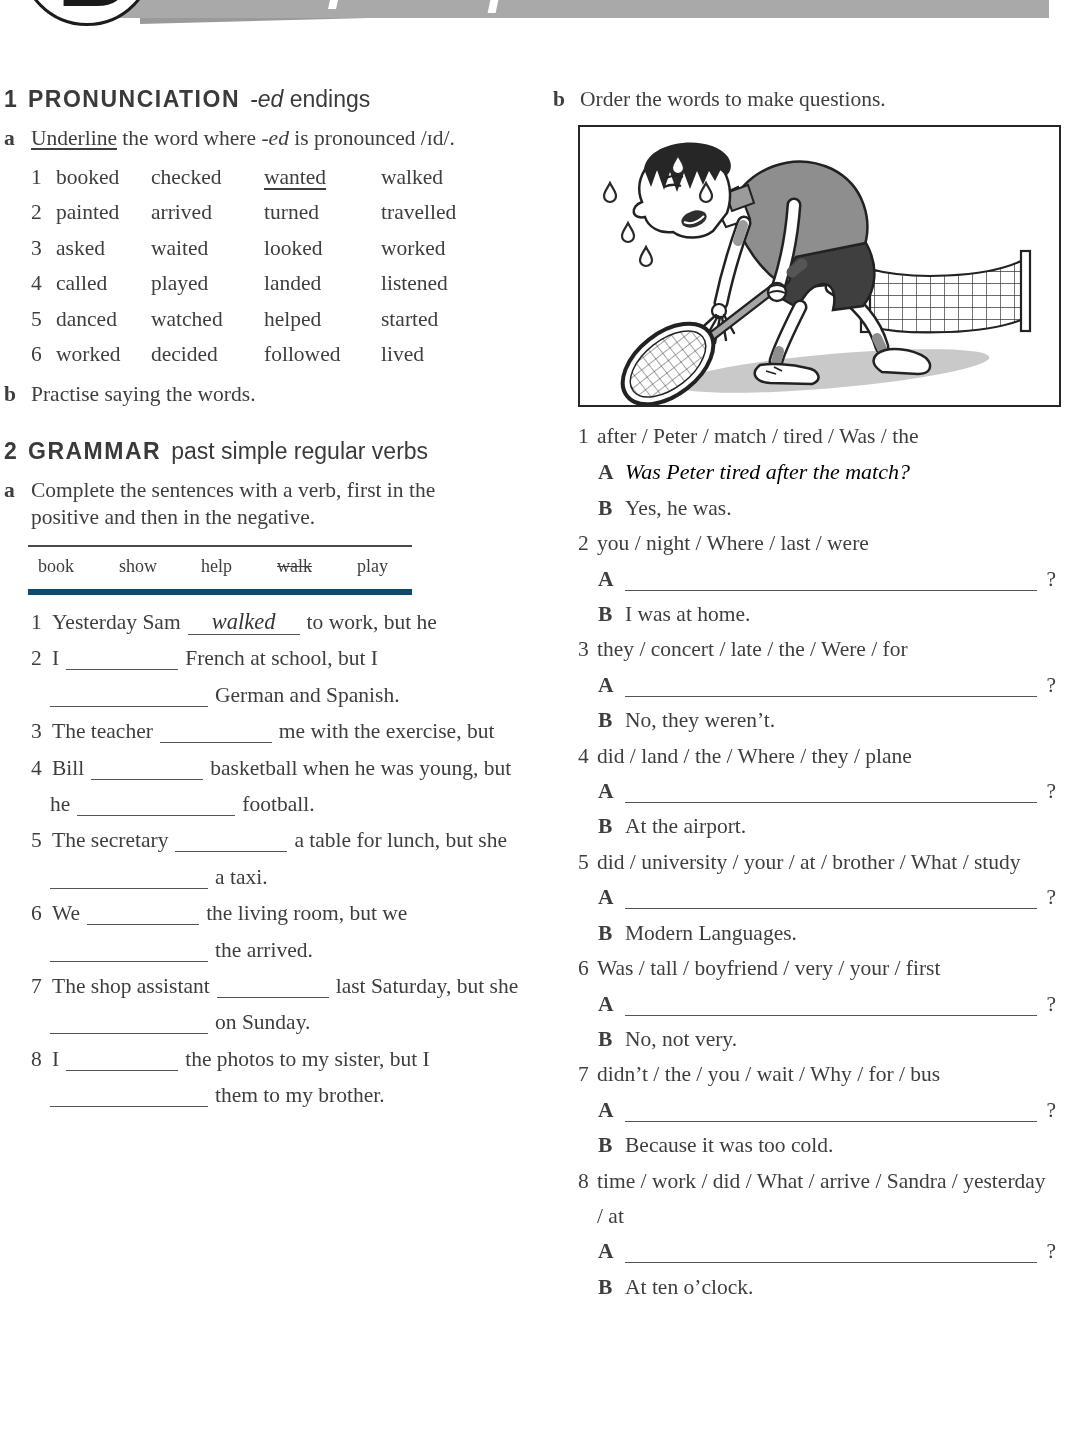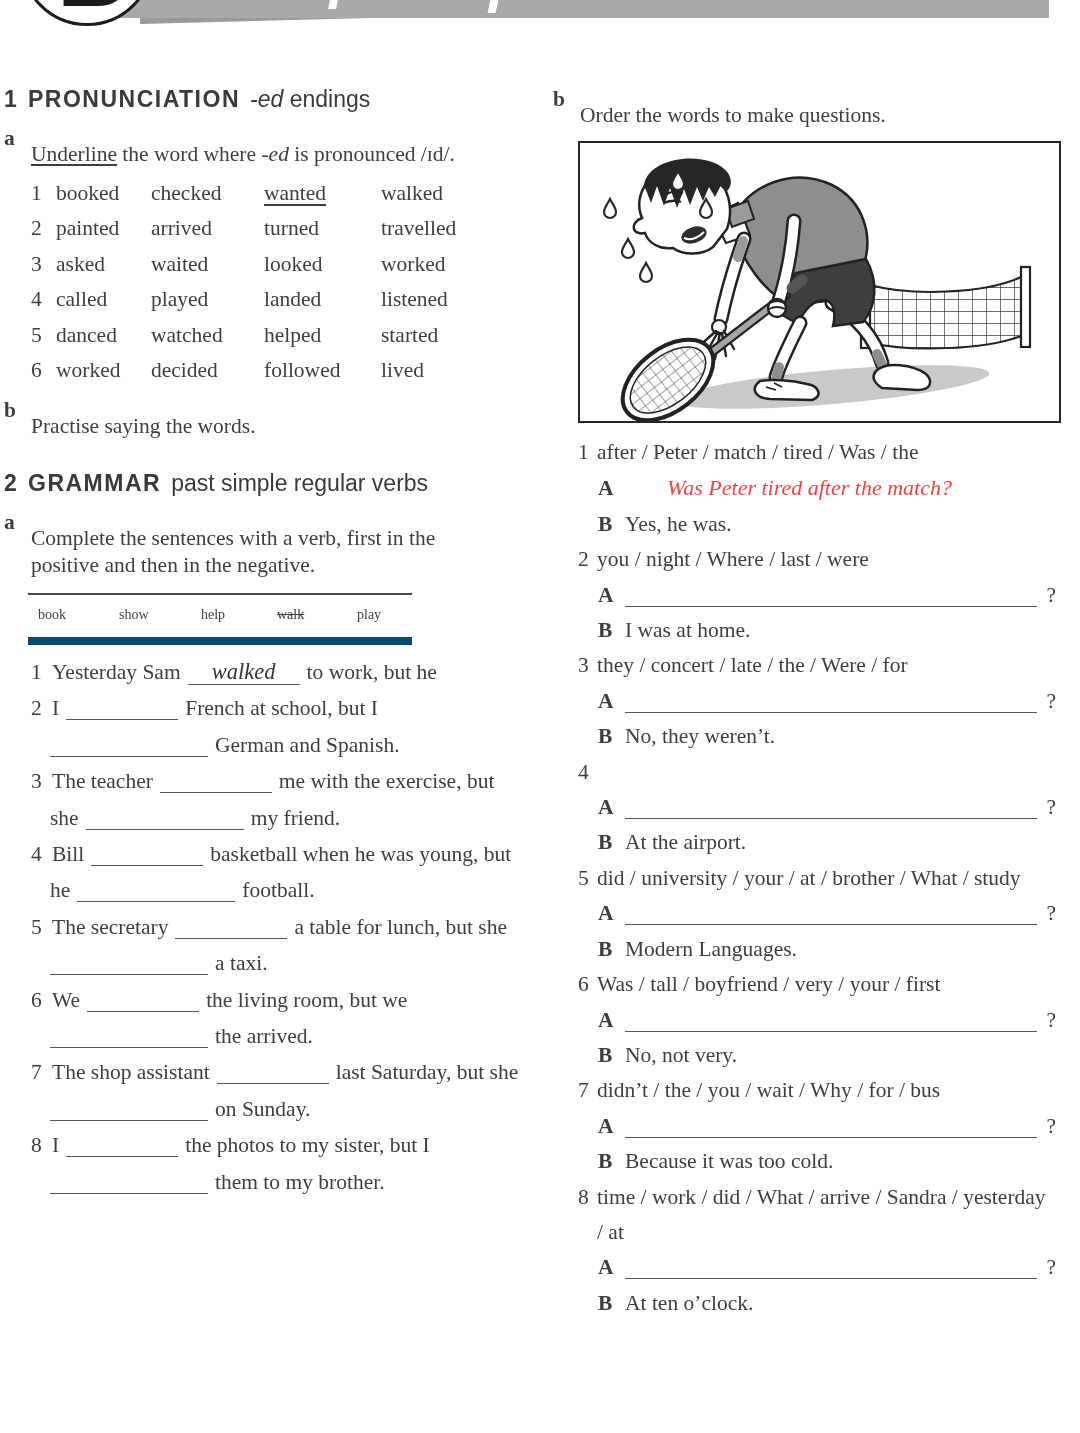--- a/index.html
+++ b/index.html
@@ -26,32 +26,32 @@
   .sec-head{display:flex;align-items:baseline;font-family:"Liberation Sans",sans-serif;
             font-size:23px;color:#3a3a3a;margin:0 0 2px 0;}
   .sec-num{font-weight:700;width:24px;flex:none;}
   .sec-title{font-weight:700;letter-spacing:1.5px;margin-right:10px;}
   .sec-sub{font-weight:400;}
   .sec-sub i{font-style:italic;}
 
   
   .task{display:flex;margin-top:12px;font-size:21.5px;line-height:27px;color:#3e3e3e;}
   .task-letter{font-weight:700;width:27px;flex:none;}
-  .task-body{max-width:452px;margin-top:16px;}
+  .task-body{max-width:452px;}
   .uline{text-decoration:underline;text-underline-offset:3px;}
   .task-body i{font-style:italic;}
 
   
   .wgrid{margin:8px 0 0 27px;font-size:21.5px;}
   .wrow{display:grid;grid-template-columns:25px 95px 113px 117px auto;line-height:35.4px;}
   .u{text-decoration:underline;text-underline-offset:4px;}
 
   
-  .wordbox{margin:14px 0 0 24px;width:374px;border-top:2px solid #4a4a4a;border-bottom:8px solid #0c4a6e;
-           padding:7px 0 9px 10px;font-size:14px;line-height:25.5px;}
+  .wordbox{margin:14px 0 0 24px;width:374px;border-top:2px solid #4a4a4a;border-bottom:6px solid #0c4a6e;
+           padding:7px 0 9px 10px;font-size:18px;line-height:25.5px;}
   .wbrow{display:grid;grid-template-columns:81px 82px 76px 80px auto;}
   .struck{text-decoration:line-through;}
 
   
   .sents{margin:10px 0 0 27px;font-size:21.5px;}
   .sline{display:flex;align-items:baseline;line-height:35.4px;gap:7px;white-space:nowrap;}
   .snum{width:14px;flex:none;}
   .sline.l2{margin-left:19px;}
   .blank{display:inline-block;width:112px;flex:none;border-bottom:1.7px solid #555;
          text-align:center;line-height:24px;height:24px;}
@@ -61,21 +61,21 @@
 
   
   .cartoon{margin:12px 0 0 25px;width:479px;height:278px;border:2px solid #262626;background:#fff;}
   .oitems{margin:8px 0 0 25px;width:478px;font-size:21.5px;}
   .oline{display:flex;align-items:baseline;line-height:35.4px;gap:7px;}
   .onum{width:12px;flex:none;}
   .oline.ab{margin-left:20px;}
   .olabel{font-weight:700;width:20px;flex:none;}
   .qline{flex:1;border-bottom:1.7px solid #555;transform:translateY(5px);}
   .qmark{margin-left:2px;}
-  .ans{font-style:italic;font-size:22px;color:#ef4444;margin-left:42px;}
+  .ans{font-style:italic;font-size:22px;color:#000000;}
 </style>
 </head>
 <body>
 
 <div class="page">
 
   <div class="band"></div>
   <div class="band-wedge"></div>
   <div class="band-frag frag1"></div>
   <div class="band-frag frag2"></div>
@@ -191,25 +191,20 @@
           <span>German and Spanish.</span>
         </div>
       </div>
 
       <div>
         <div class="sline">
           <span class="snum">3</span>
           <span>The teacher</span>
           <span class="blank empty"></span>
           <span>me with the exercise, but</span>
-        </div>
-        <div class="sline l2">
-          <span class="hide-if-empty">she</span>
-          <span class="blank w2 empty"></span>
-          <span>my friend.</span>
         </div>
       </div>
 
       <div>
         <div class="sline">
           <span class="snum">4</span>
           <span>Bill</span>
           <span class="blank empty"></span>
           <span>basketball when he was young, but</span>
         </div>
@@ -403,20 +398,21 @@
         </div>
         <div class="oline ab">
           <span class="olabel">B</span>
           <span>No, they weren’t.</span>
         </div>
       </div>
 
       <div>
         <div class="oline">
           <span class="onum">4</span>
+          <span>did / land / the / Where / they / plane</span>
         </div>
         <div class="oline ab">
           <span class="olabel">A</span>
           <span class="qline"></span>
           <span class="qmark">?</span>
         </div>
         <div class="oline ab">
           <span class="olabel">B</span>
           <span>At the airport.</span>
         </div>

